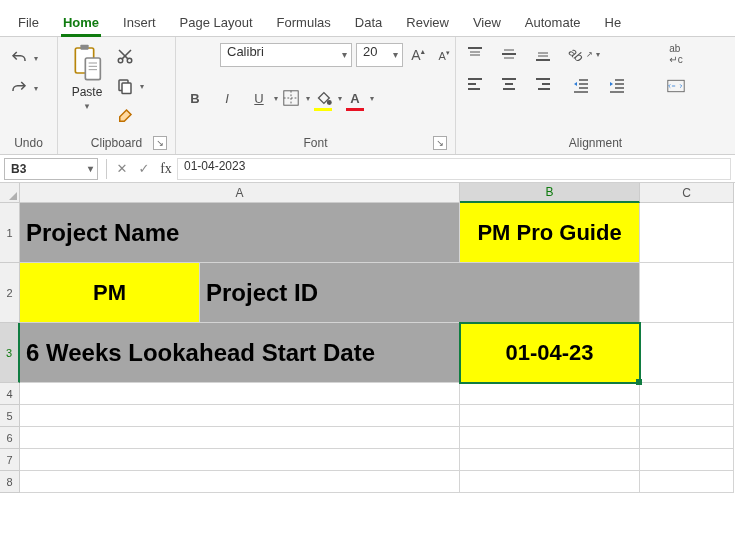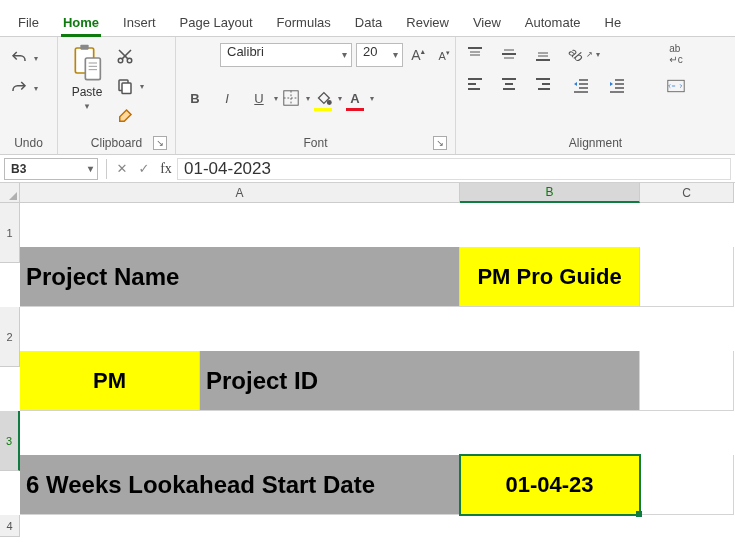--- a/index.html
+++ b/index.html
@@ -37,38 +37,38 @@
   .align-extra { display:flex; flex-direction:column; gap:10px; margin-left:10px; }
   .align-row2 { display:flex; gap:14px; }
 
   
   .fbar { display:flex; align-items:center; height:28px; border-bottom:1px solid #d0d0d0; }
   .namebox { width:94px; height:22px; margin:0 4px; border:1px solid #bbb; padding:0 18px 0 6px; display:flex; align-items:center; position:relative; font-size:12px;font-weight:bold;}
   .namebox .chev { position:absolute; right:4px; font-size:10px; color:#666; }
   .fb-sep { width:1px; height:20px; background:#ccc; margin:0 4px; }
   .fb-btn { width:22px; height:22px; display:flex; align-items:center; justify-content:center; color:#888; }
   .fb-btn.fx { font-family:"Times New Roman",serif; color:#444; font-size:14px;}
-  .fb-input { flex:1; height:22px; border:1px solid #ddd; padding:0 6px; font-size:17px; display:flex; align-items:flex-start; margin-right:4px;}
+  .fb-input { flex:1; height:22px; border:1px solid #ddd; padding:0 6px; font-size:12px; display:flex; align-items:flex-start; margin-right:4px;}
 
   
   .gridwrap { position:relative; }
   .col-hdrs { display:flex; height:20px; }
   .corner { width:20px; border:1px solid #ccc; border-top:none; border-left:none; background:#f0f0f0; position:relative;}
   .corner::after{content:""; position:absolute; right:2px; bottom:2px; border-left:8px solid transparent; border-bottom:8px solid #b0b0b0;}
   .ch { border:1px solid #ccc; border-top:none; border-left:none; background:#f0f0f0; display:flex; align-items:center; justify-content:center; font-size:12px; color:#555;}
   .ch.colA { width:440px; }
   .ch.colB { width:180px; }
   .ch.colC { width:94px; }
   .ch.sel { background:#d8d8d8; color:#0f7b0f; border-bottom:2px solid #107c41; }
 
   .rows { }
   .row { display:flex; }
   .rh { width:20px; border:1px solid #ccc; border-top:none; border-left:none; background:#f0f0f0; display:flex; align-items:center; justify-content:center; font-size:11px; color:#555;}
   .rh.sel { background:#d8d8d8; color:#0f7b0f; border-right:2px solid #107c41;}
-  .cell { border:1px solid #d4d4d4; border-top:none; border-left:none; display:flex; align-items:center; padding:0 6px;margin-top:44px; }
+  .cell { border:1px solid #d4d4d4; border-top:none; border-left:none; display:flex; align-items:center; padding:0 6px; }
   .cA { width:440px; }
   .cB { width:180px; }
   .cC { width:94px; }
 
   .tall { height:60px; }
   .short { height:22px; }
 
   .lbl-cell { background:#a6a6a6; color:#000; font-weight:700; font-size:24px; }
   .val-cell { background:#ffff00; color:#000; font-weight:700; font-size:22px; justify-content:center; }
   .active-cell { outline:2px solid #107c41; outline-offset:-1px; position:relative;}

